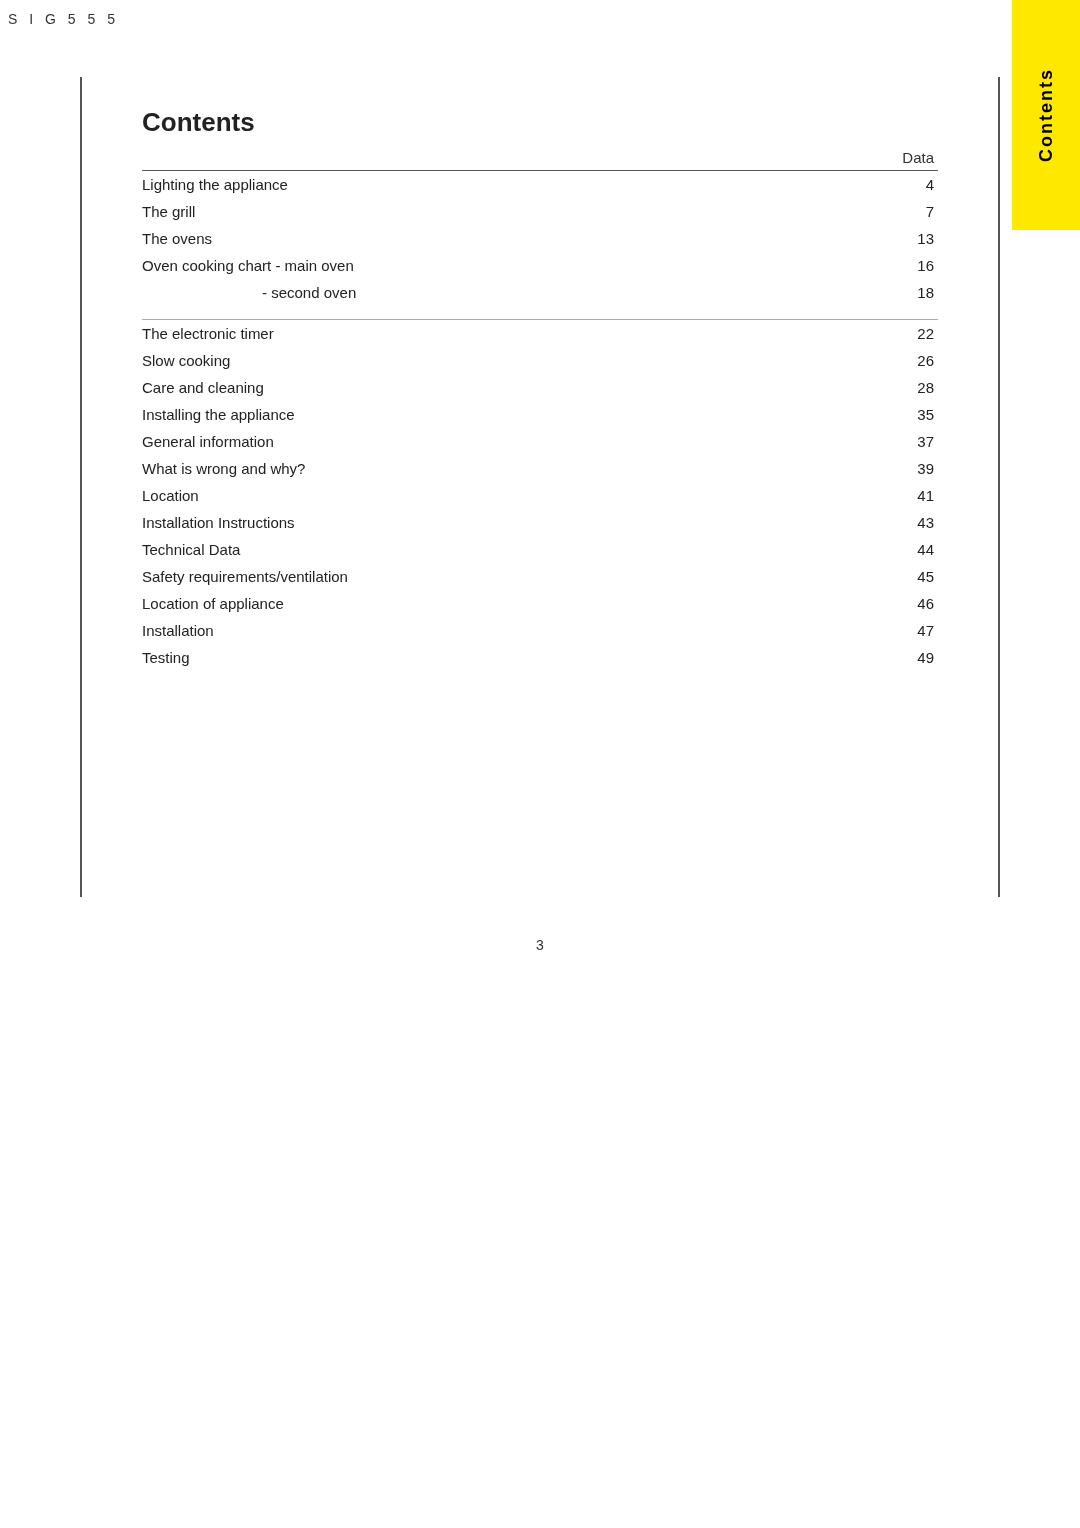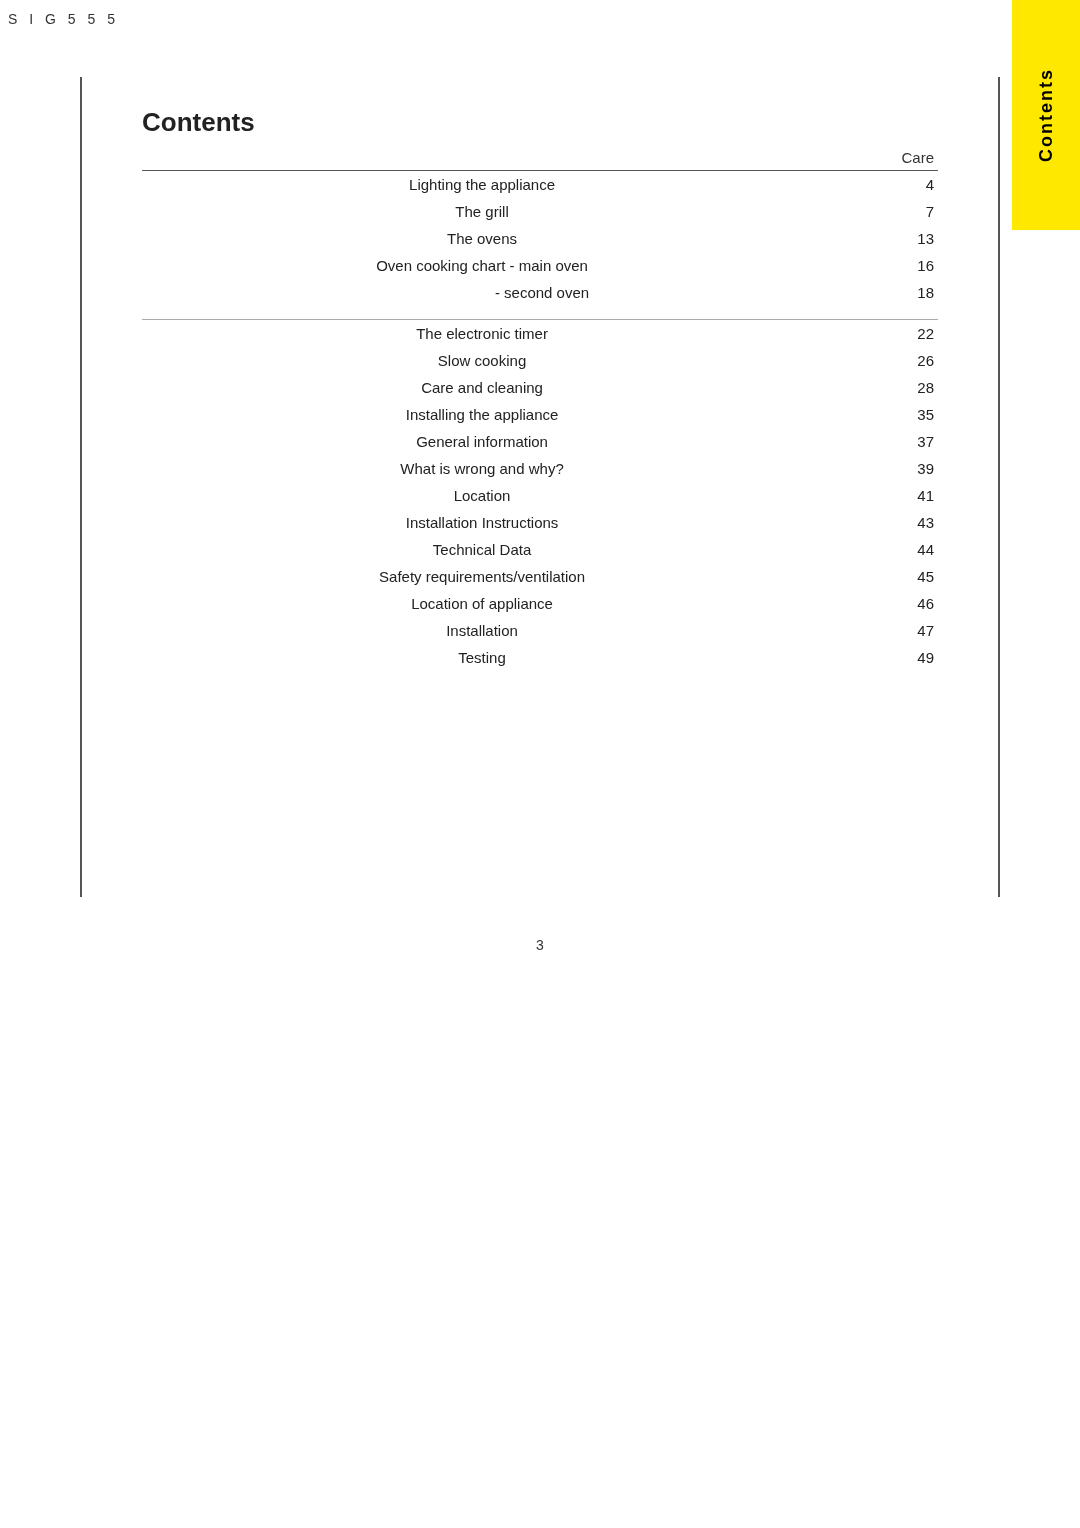--- a/index.html
+++ b/index.html
@@ -83,21 +83,20 @@
     }
 
     .toc-table .header-row td:last-child {
       text-align: right;
     }
 
     .toc-table tr td {
       padding: 5px 0;
       font-size: 15px;
       vertical-align: middle;
-      text-align: center;
     }
 
     .toc-table tr td:last-child {
       text-align: right;
       padding-right: 4px;
       font-size: 15px;
       white-space: nowrap;
     }
 
     .toc-table .separator-row td {
@@ -127,21 +126,21 @@
 <div class="page-title">S I G  5 5 5</div>
 
 <div class="content-area">
 
   <h1 class="contents-heading">Contents</h1>
 
   <table class="toc-table">
     <thead>
       <tr class="header-row">
         <td></td>
-        <td>Care</td>
+        <td>Data</td>
       </tr>
     </thead>
     <tbody id="toc-body">
 
     <tr>
           <td>Lighting the appliance</td>
           <td>4</td>
         </tr>
         <tr>
           <td>The grill</td>

